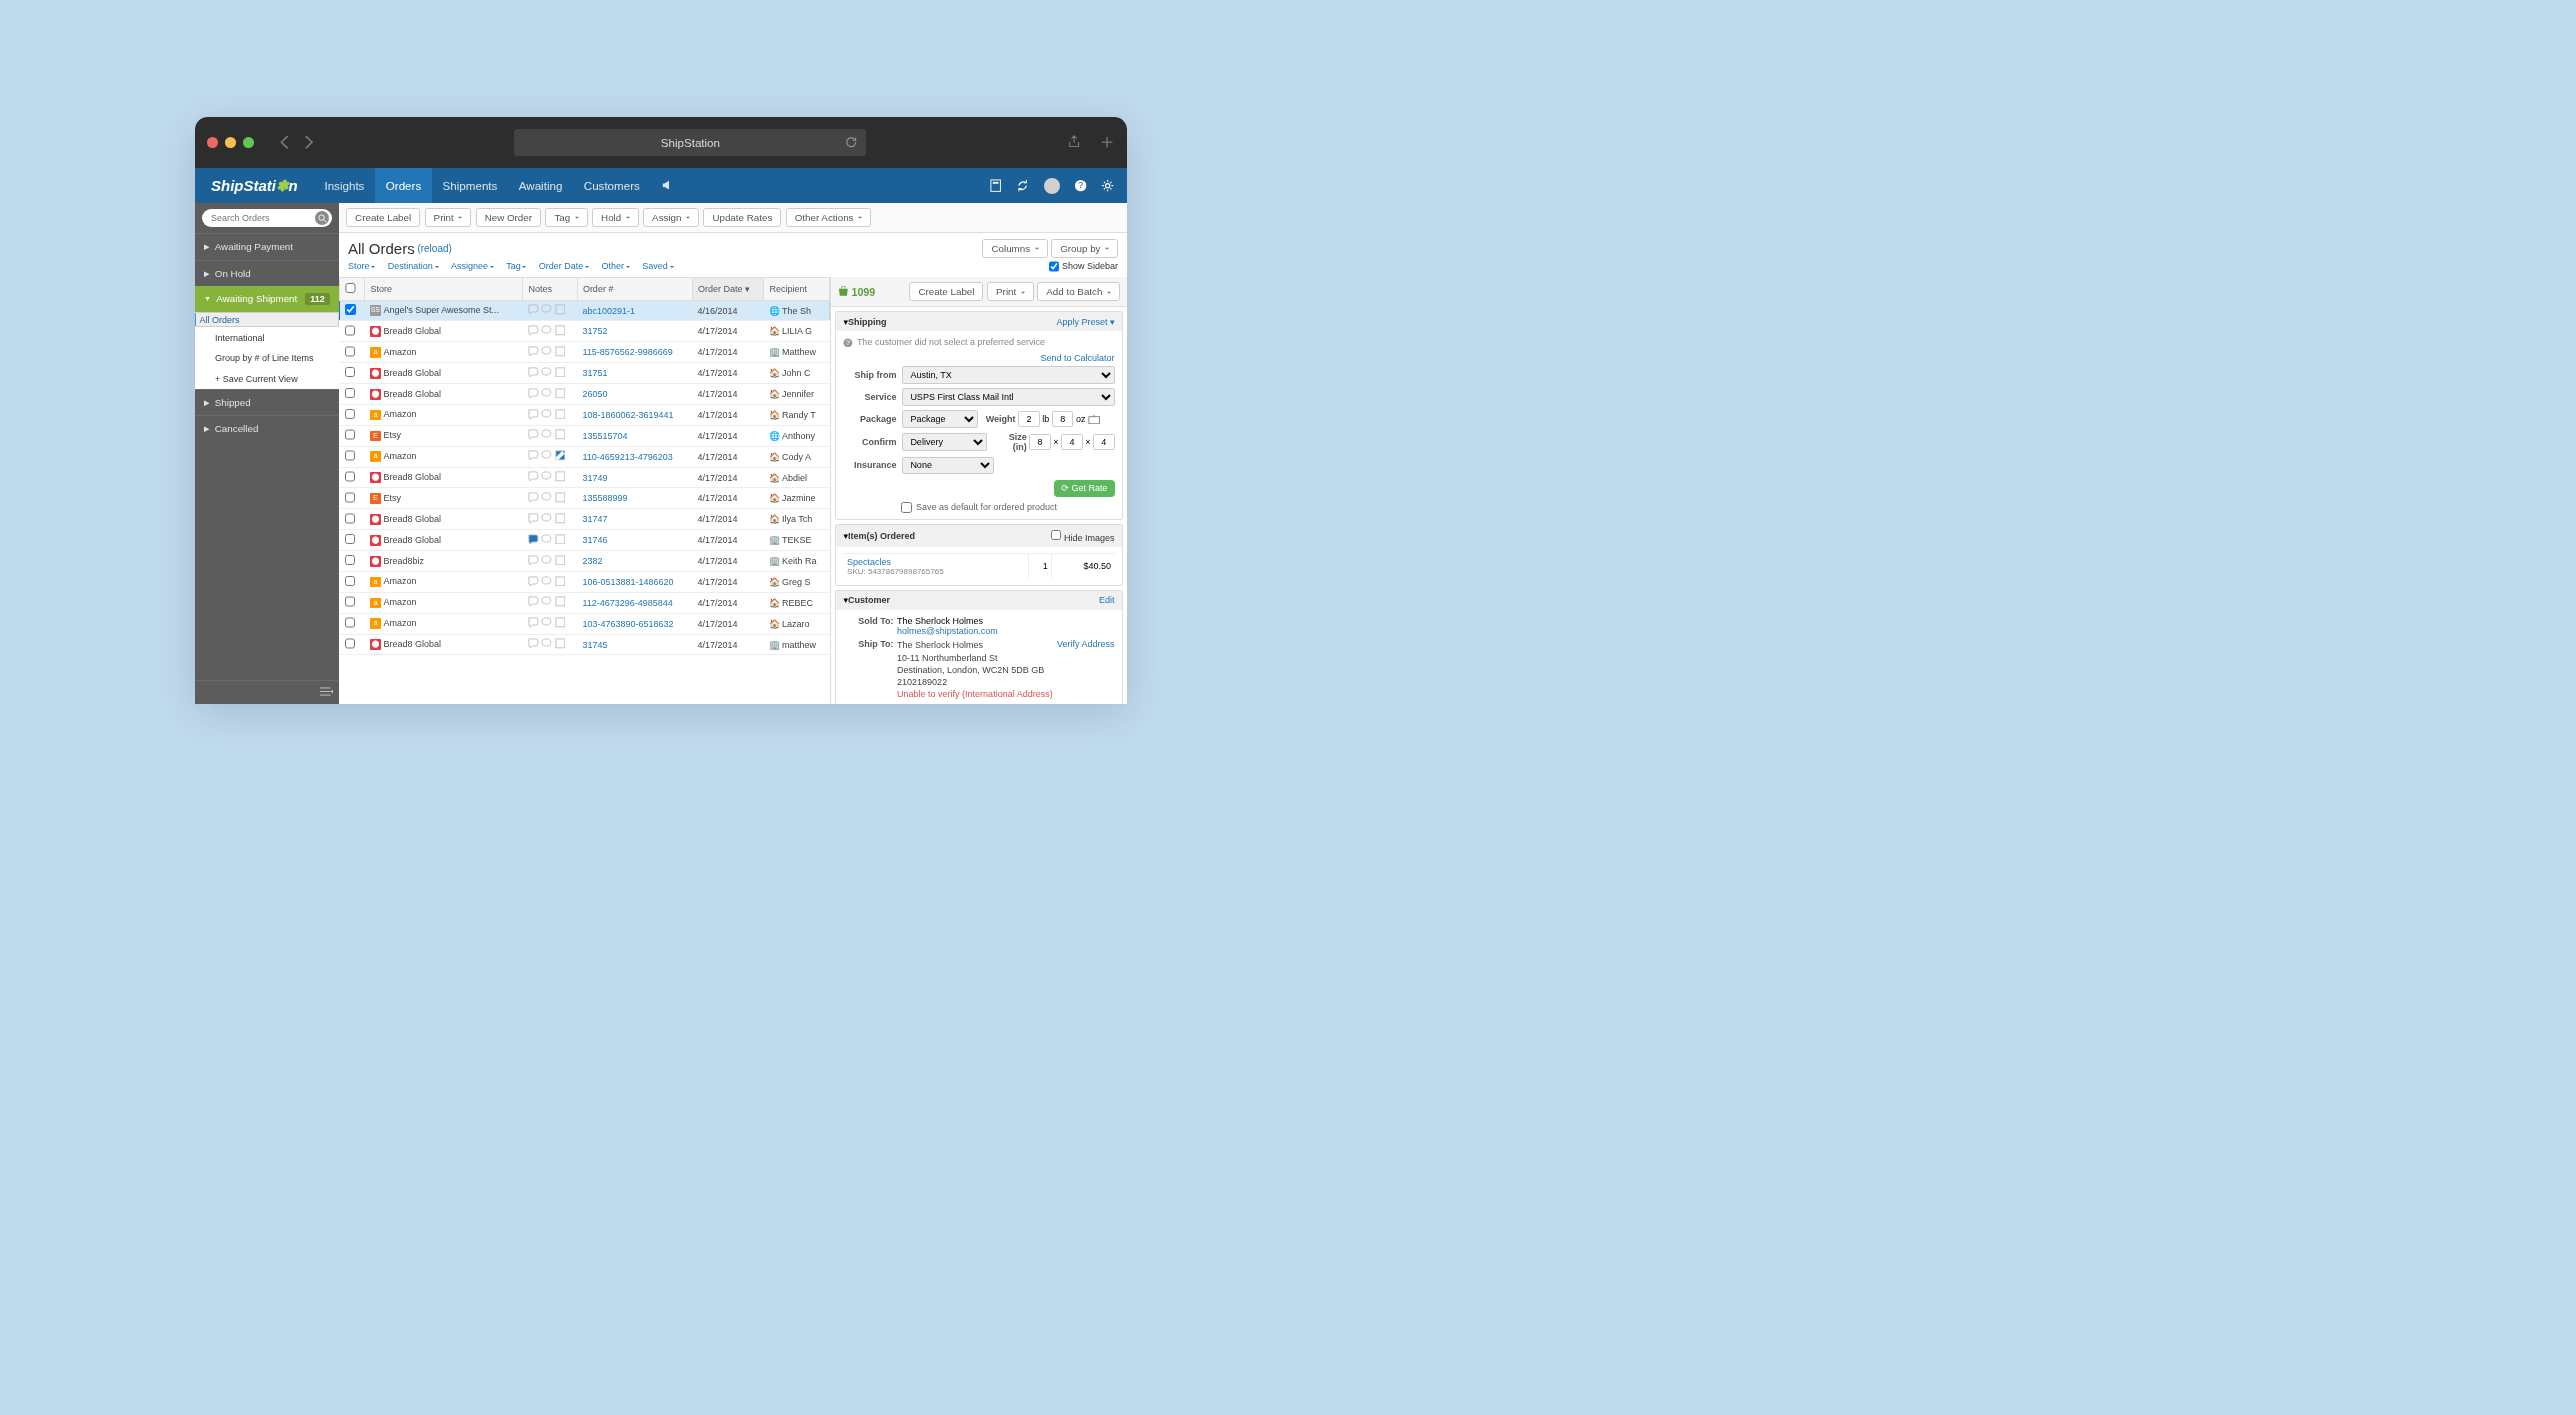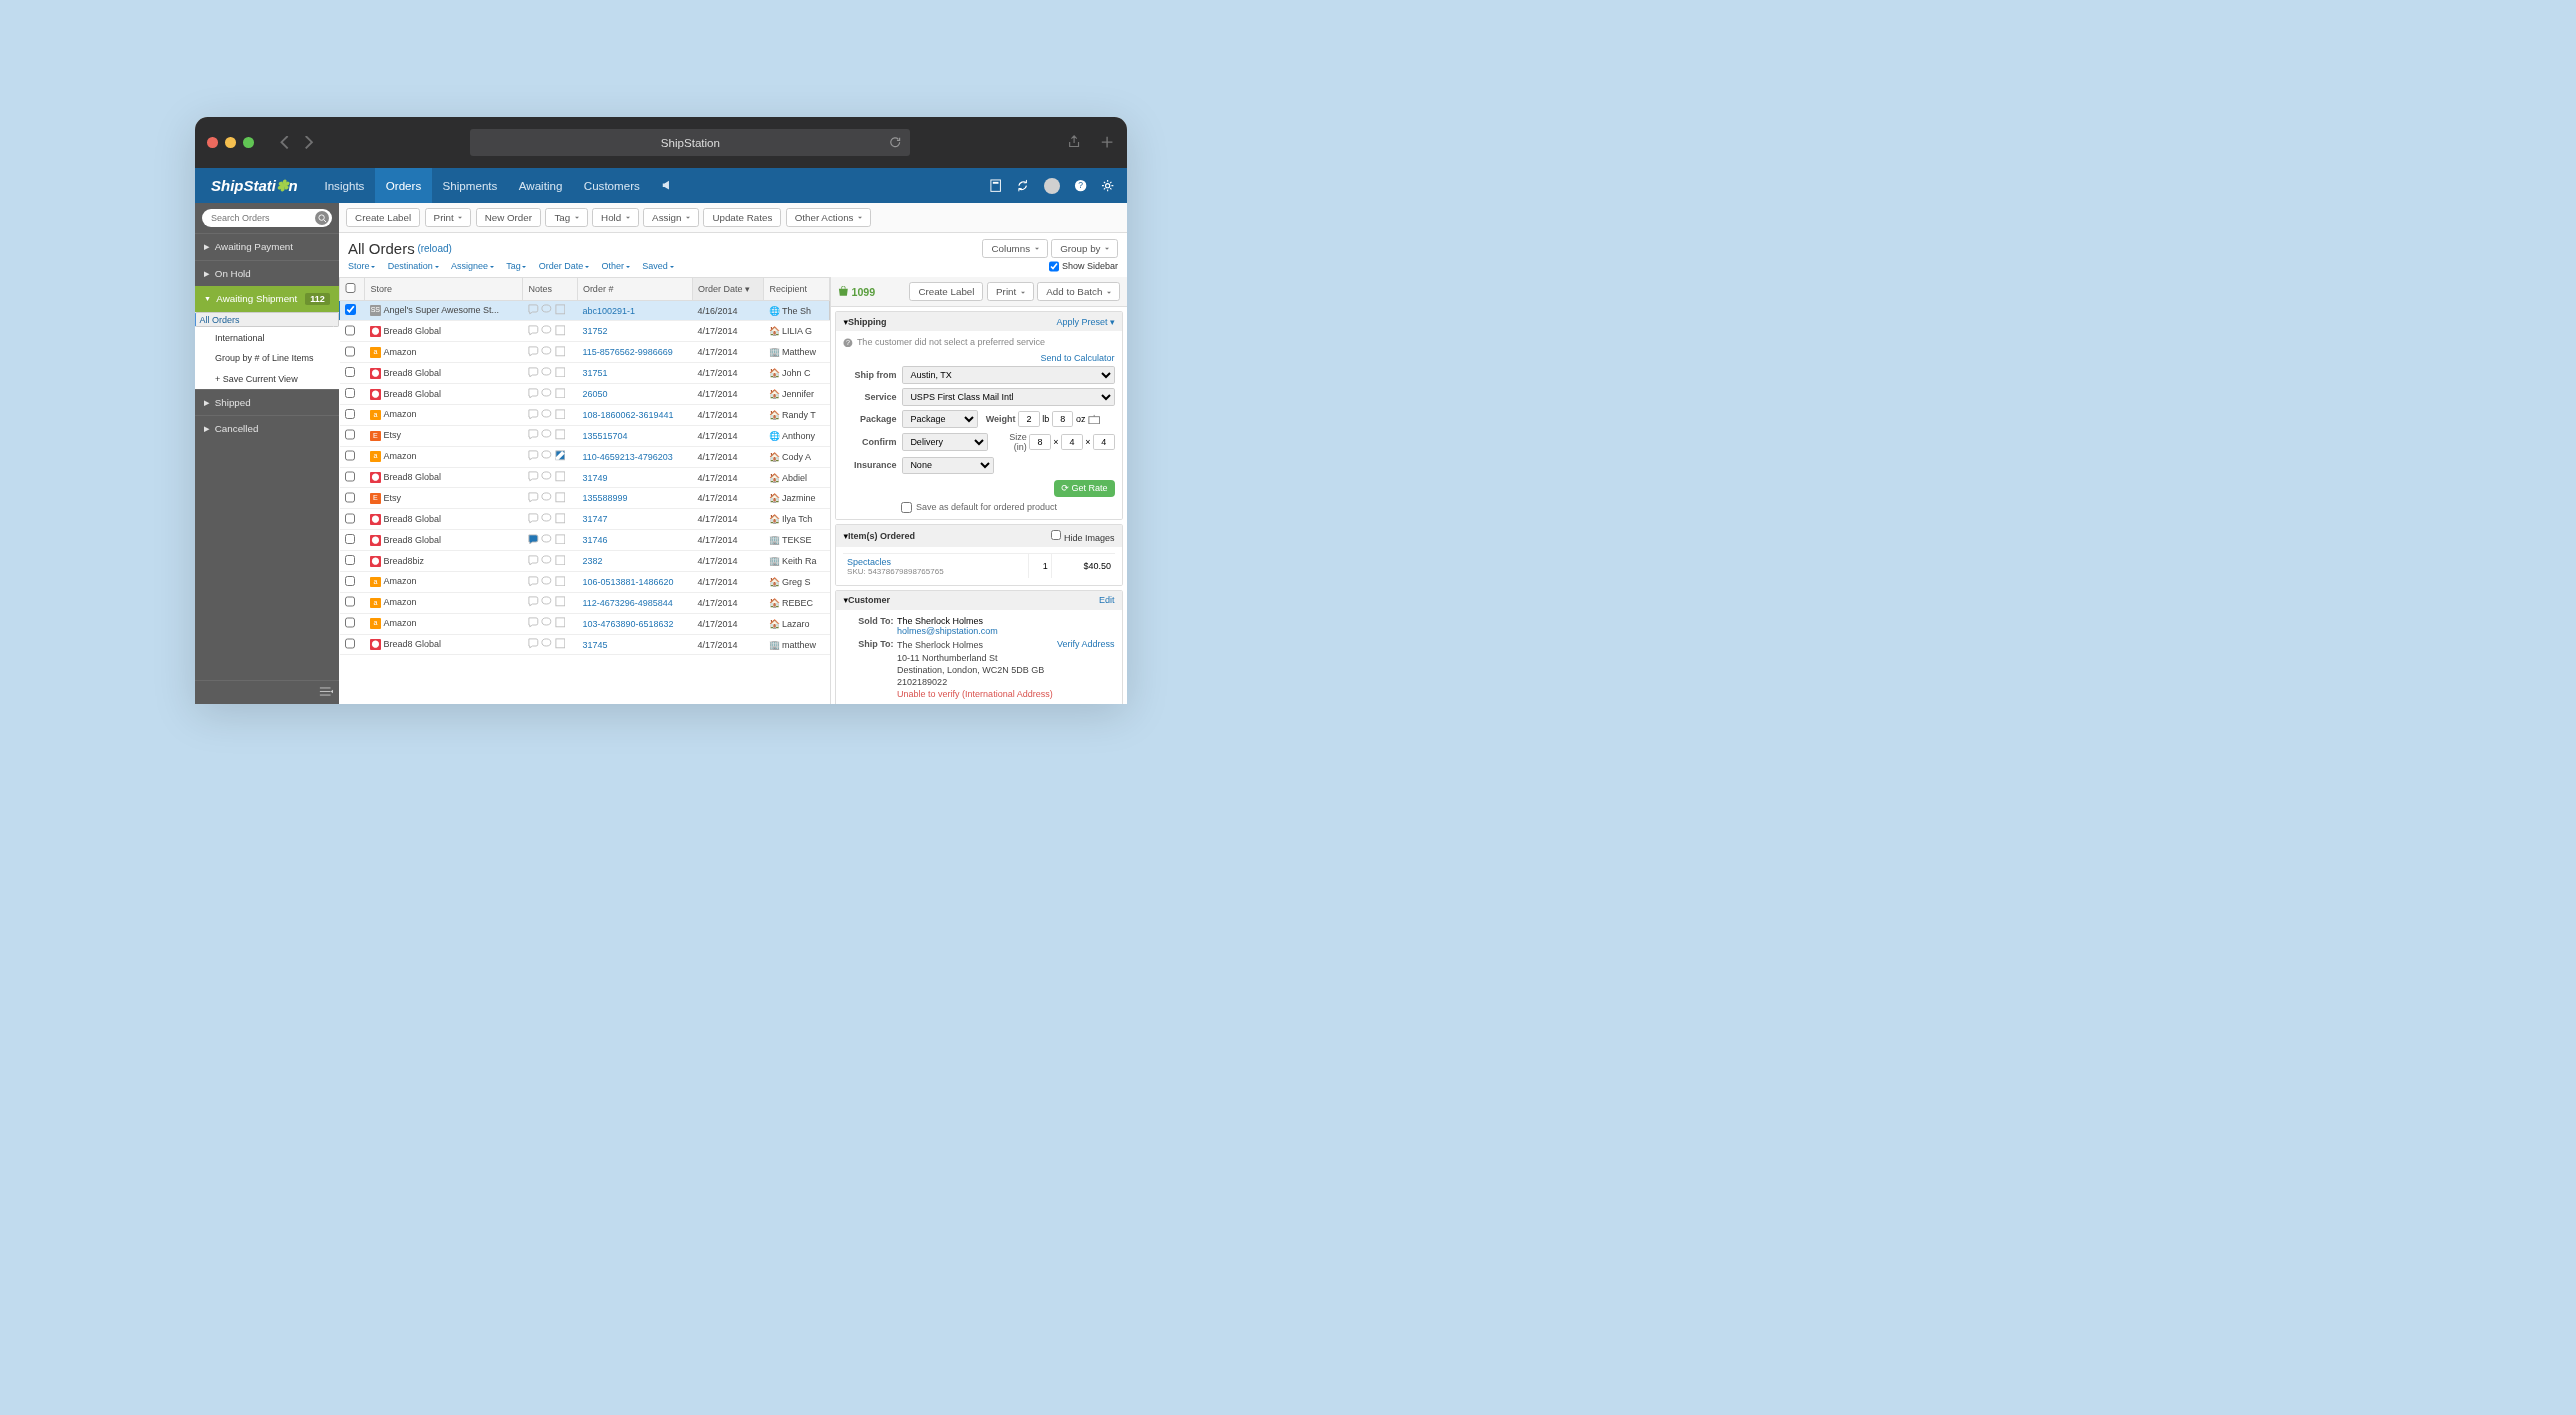--- a/index.html
+++ b/index.html
@@ -5,21 +5,21 @@
 *{box-sizing:border-box;margin:0;padding:0;font-family:"Helvetica Neue",Arial,sans-serif}
 body{background:#c1dbee;width:2576px;height:1415px;position:relative;overflow:hidden}
 .browser{position:absolute;left:195px;top:117px;width:932px;height:587px;border-radius:12.4px 12.4px 0 0;overflow:hidden;background:#fff;box-shadow:0 9px 44px rgba(0,0,0,.15)}
 .chrome{height:51px;background:#2d2d2e;display:flex;align-items:center;padding:0 12.4px;gap:9px}
 .dots{display:flex;gap:7.1px}
 .dot{width:10.7px;height:10.7px;border-radius:50%}
 .dot.r{background:#ed6a5e}.dot.y{background:#f5bf4f}.dot.g{background:#61c554}
 .nav-arr{display:flex;gap:10.7px;margin-left:16px}
 .nav-arr svg{width:12.4px;height:12.4px;opacity:.55}
 .url{flex:1;display:flex;justify-content:center}
-.url-bar{width:440px;height:27px;background:#444446;border-radius:3px;display:flex;align-items:center;justify-content:center;color:#ddd;font-size:11.6px;position:relative}
+.url-bar{width:352px;height:27px;background:#444446;border-radius:3px;display:flex;align-items:center;justify-content:center;color:#ddd;font-size:11.6px;position:relative}
 .url-ref{position:absolute;right:9px;top:7.1px;opacity:.7}
 .chrome-right{display:flex;gap:19.6px;align-items:center}
 .chrome-right svg{width:14.2px;height:14.2px;opacity:.6}
 
 .app{height:536px;display:flex;flex-direction:column}
 .topbar{height:35px;background:#1b6198;display:flex;align-items:center;color:#fff;font-size:11.6px}
 .logo{padding:0 16px;font-size:15px;font-weight:600;font-style:italic}
 .logo b{color:#a2d04a}
 .nav{display:flex;height:100%}
 .nav-item{padding:0 10.7px;display:flex;align-items:center;cursor:pointer;color:#d8e6f2}
@@ -624,21 +624,21 @@
                     <input class="inp" value="8" style="">
                       <span>oz</span>
                     <svg width="12.4" height="10.7" viewBox="0 0 14 12">
                         <rect x="1" y="3" width="12" height="8" fill="none" stroke="#777"></rect>
                         <path d="M7 3V1" stroke="#777"></path>
                       </svg>
                   </div>
                   <label>Confirm</label>
                   <div class="row-in">
                     <select class="sel" style="width:93px"><option>Delivery</option></select>
-                    <label style="margin-left:5.3px;font-weight:400">Size (in)</label>
+                    <label style="margin-left:5.3px;font-weight:700">Size (in)</label>
                     <input class="inp" value="8" style="">×
                     <input class="inp" value="4" style="">×
                     <input class="inp" value="4" style="">
                   </div>
                   <label>Insurance</label>
                     <select class="sel" style="width:92px"><option>None</option></select>
                 </div>
                 <div style="text-align:right;margin-top:5.3px"><button class="gr">⟳ <span>Get Rate</span></button></div>
                 <div class="save-def">
                     <input type="checkbox" class="ck" style=""> 

